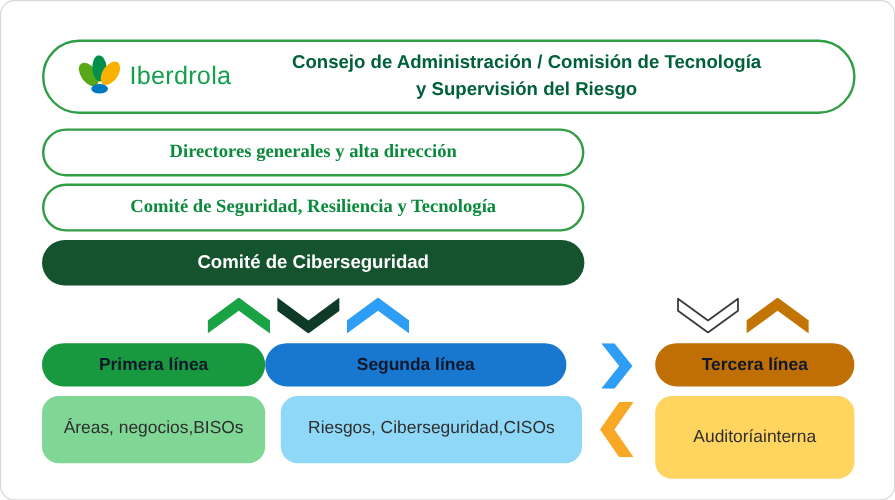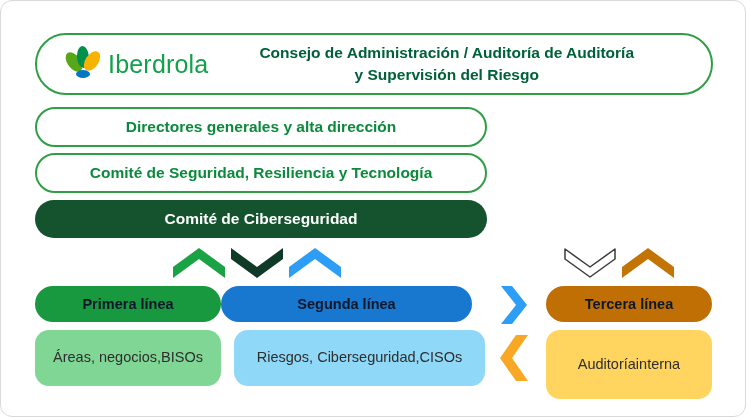--- a/index.html
+++ b/index.html
@@ -13,29 +13,29 @@
   }
   .abs { position:absolute; }
 
   
   .board-box {
     left:34px; top:32px; width:678px; height:62px;
     border:2px solid #2f9e45; border-radius:34px; background:#fff;
     display:flex; align-items:center;
   }
   .logo { display:flex; align-items:center; gap:5px; margin-left:26px; flex:0 0 auto; }
-  .logo-text { color:#12a04b; font-size:25px; font-weight:500; letter-spacing:.2px; }
+  .logo-text { color:#12a04b; font-size:21px; font-weight:500; letter-spacing:.2px; }
   .board-title { flex:1; text-align:center; color:#00603a; font-weight:bold;
                  font-size:15.5px; line-height:22px; padding-right:26px; }
 
   
   .outline-pill {
     border:2px solid #2f9e45; border-radius:999px; background:#fff;
     display:flex; align-items:center; justify-content:center;
-    color:#0b8a3c; font-weight:bold; font-size:15.5px;
+    color:#0b8a3c; font-weight:bold; font-size:15.5px;font-family:Liberation Serif, serif;
   }
   .box-directors { left:34px; top:106px; width:452px; height:40px; }
   .box-security  { left:34px; top:152px; width:452px; height:40px; }
 
   
   .box-cyber {
     left:34px; top:199px; width:452px; height:38px;
     background:#14532d; border-radius:999px;
     display:flex; align-items:center; justify-content:center;
     color:#ffffff; font-weight:bold; font-size:15.5px;
@@ -76,21 +76,21 @@
     <div class="logo">
       <svg width="40" height="36" viewBox="0 0 40 36">
         <ellipse cx="11" cy="16" rx="6.5" ry="11" fill="#57a718" transform="rotate(-36 11 16)"></ellipse>
         <ellipse cx="20" cy="11" rx="6" ry="11" fill="#00904c" transform="rotate(-4 20 11)"></ellipse>
         <ellipse cx="29" cy="15" rx="6.5" ry="11" fill="#f8b200" transform="rotate(34 29 15)"></ellipse>
         <ellipse cx="20" cy="28" rx="7" ry="4" fill="#0079c1"></ellipse>
       </svg>
       <span class="logo-text">Iberdrola</span>
     </div>
     <div class="board-title">
-      <div>Consejo de Administración / Auditoría de Auditoría</div>
+      <div>Consejo de Administración / Comisión de Tecnología</div>
       <div>y Supervisión del Riesgo</div>
     </div>
   </div>
 
   <div class="abs outline-pill box-directors">Directores generales y alta dirección</div>
   <div class="abs outline-pill box-security">Comité de Seguridad, Resiliencia y Tecnología</div>
   <div class="abs box-cyber">Comité de Ciberseguridad</div>
 
   <div class="abs chev-row chev-left">
     <svg width="52" height="30" viewBox="0 0 52 30">

